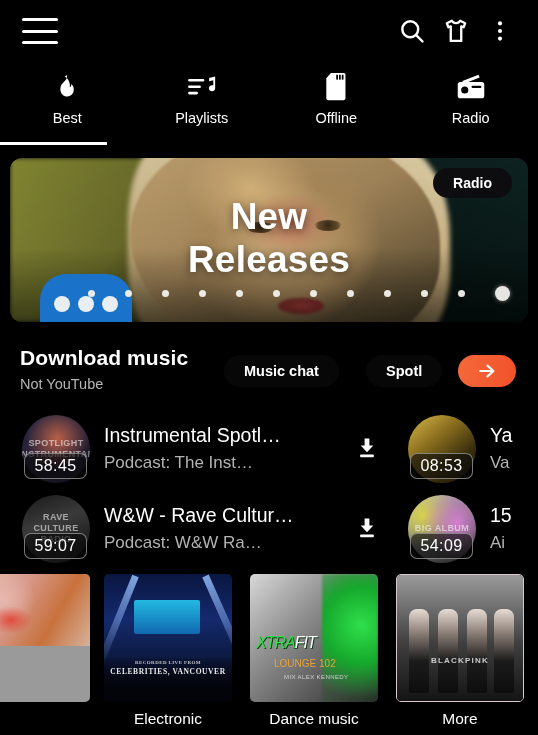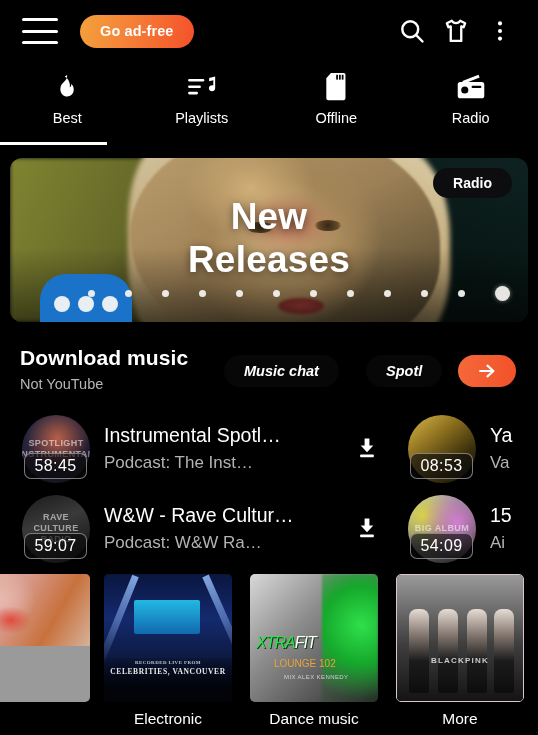--- a/index.html
+++ b/index.html
@@ -149,21 +149,21 @@
     font-size: 21px; font-weight: bold; letter-spacing: .1px; }
   .dl-sub { position: absolute; left: 20px; top: 36px; color: #b6b6b6; font-size: 14.5px; }
 
   .chip {
     position: absolute; height: 32px; border-radius: 17px; background: #070707;
     display: flex; align-items: center; justify-content: center;
     color: #fff; font-size: 14.5px; font-weight: bold; cursor: pointer;
     padding: 0 20px;
   }
   .chip::before { content:""; position: absolute; inset: -1.5px; border-radius: 18px; z-index: -1; }
-  .chip-wrap { position: absolute; font-style: italic; }
+  .chip-wrap { position: absolute; }
   .chip.music-chat::before { background: linear-gradient(95deg,#f0a13f 0%,#ef7a46 45%,#9b63d8 100%); }
   .chip.india::before { background: linear-gradient(95deg,#f0a13f 0%,#ef6a3a 100%); }
 
   .arrow-btn {
     position: absolute; left: 458px; top: 355px;
     width: 58px; height: 32px; border-radius: 17px;
     background: linear-gradient(100deg,#f4693a 0%,#f2512a 100%);
     display: flex; align-items: center; justify-content: center; cursor: pointer;
     border: none;
   }
@@ -292,21 +292,20 @@
 
 <div class="phone">
 
   <div class="appbar">
     <div class="hamburger">
       <span></span>
       <span></span>
       <span></span>
     </div>
 
-    <button class="adfree">Go ad-free</button>
 
     <div class="spacer"></div>
 
     <div class="abtn">
       <svg width="28" height="28" viewBox="0 0 24 24" fill="none" stroke="#ffffff" stroke-width="2.1" stroke-linecap="round">
         <circle cx="10.5" cy="10.5" r="6.8"></circle>
         <line x1="15.6" y1="15.6" x2="21" y2="21"></line>
       </svg>
     </div>
 

